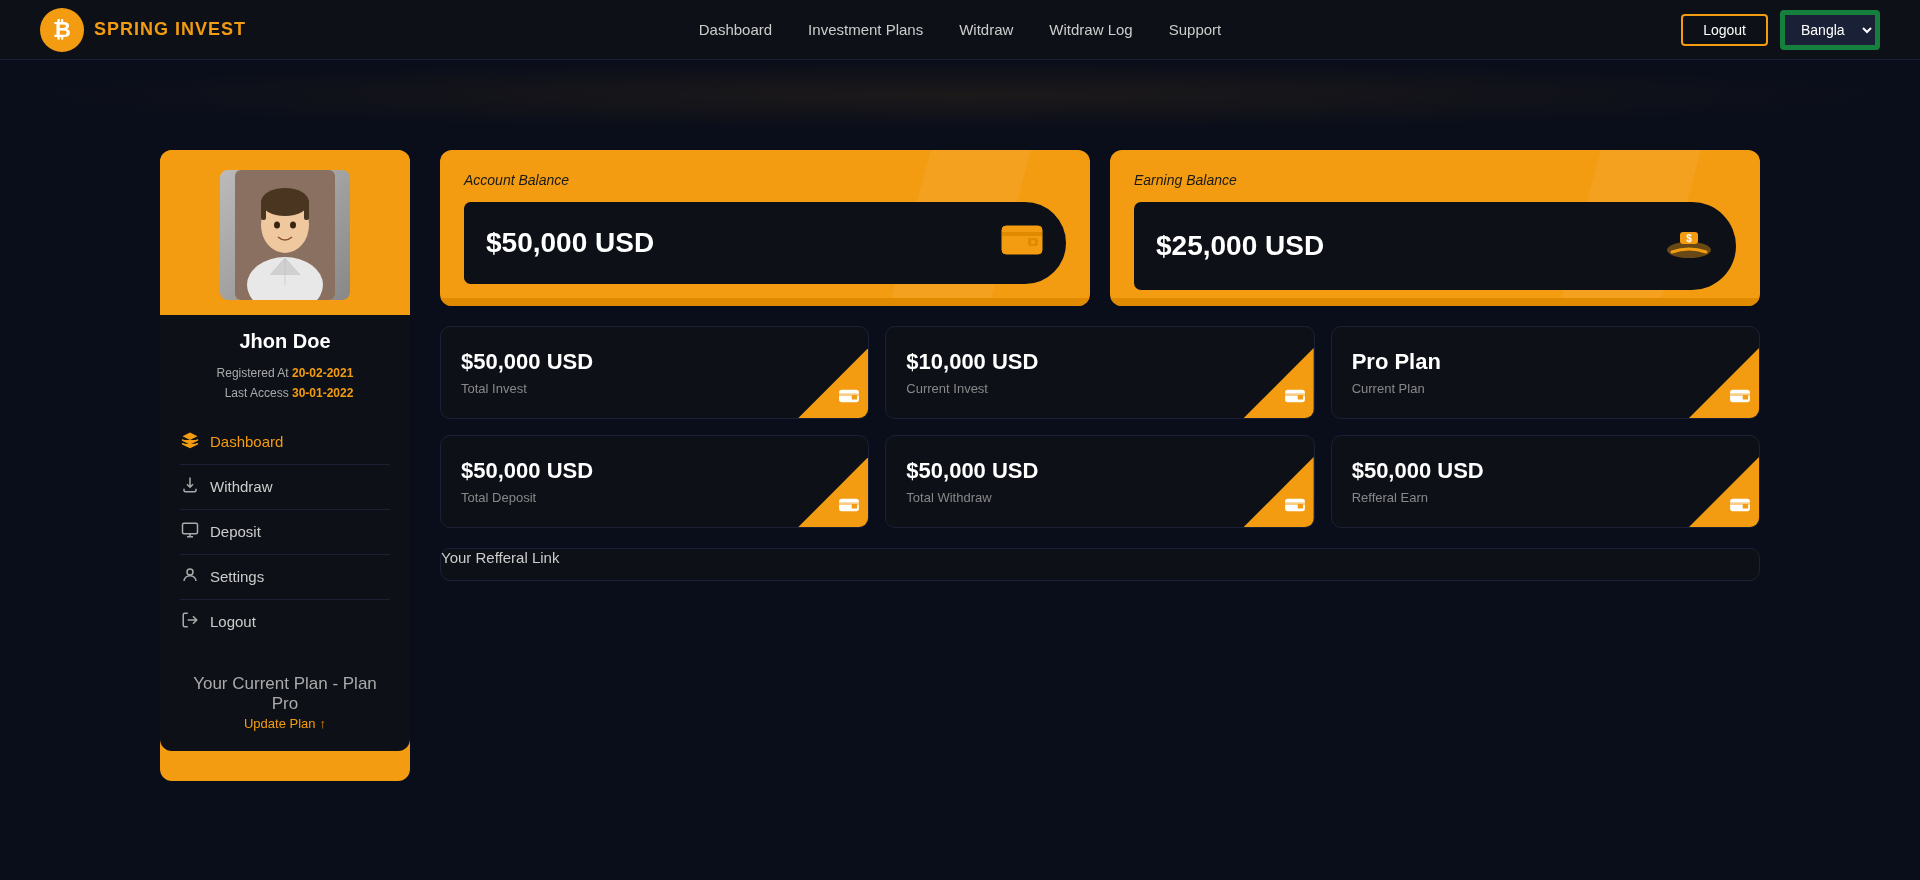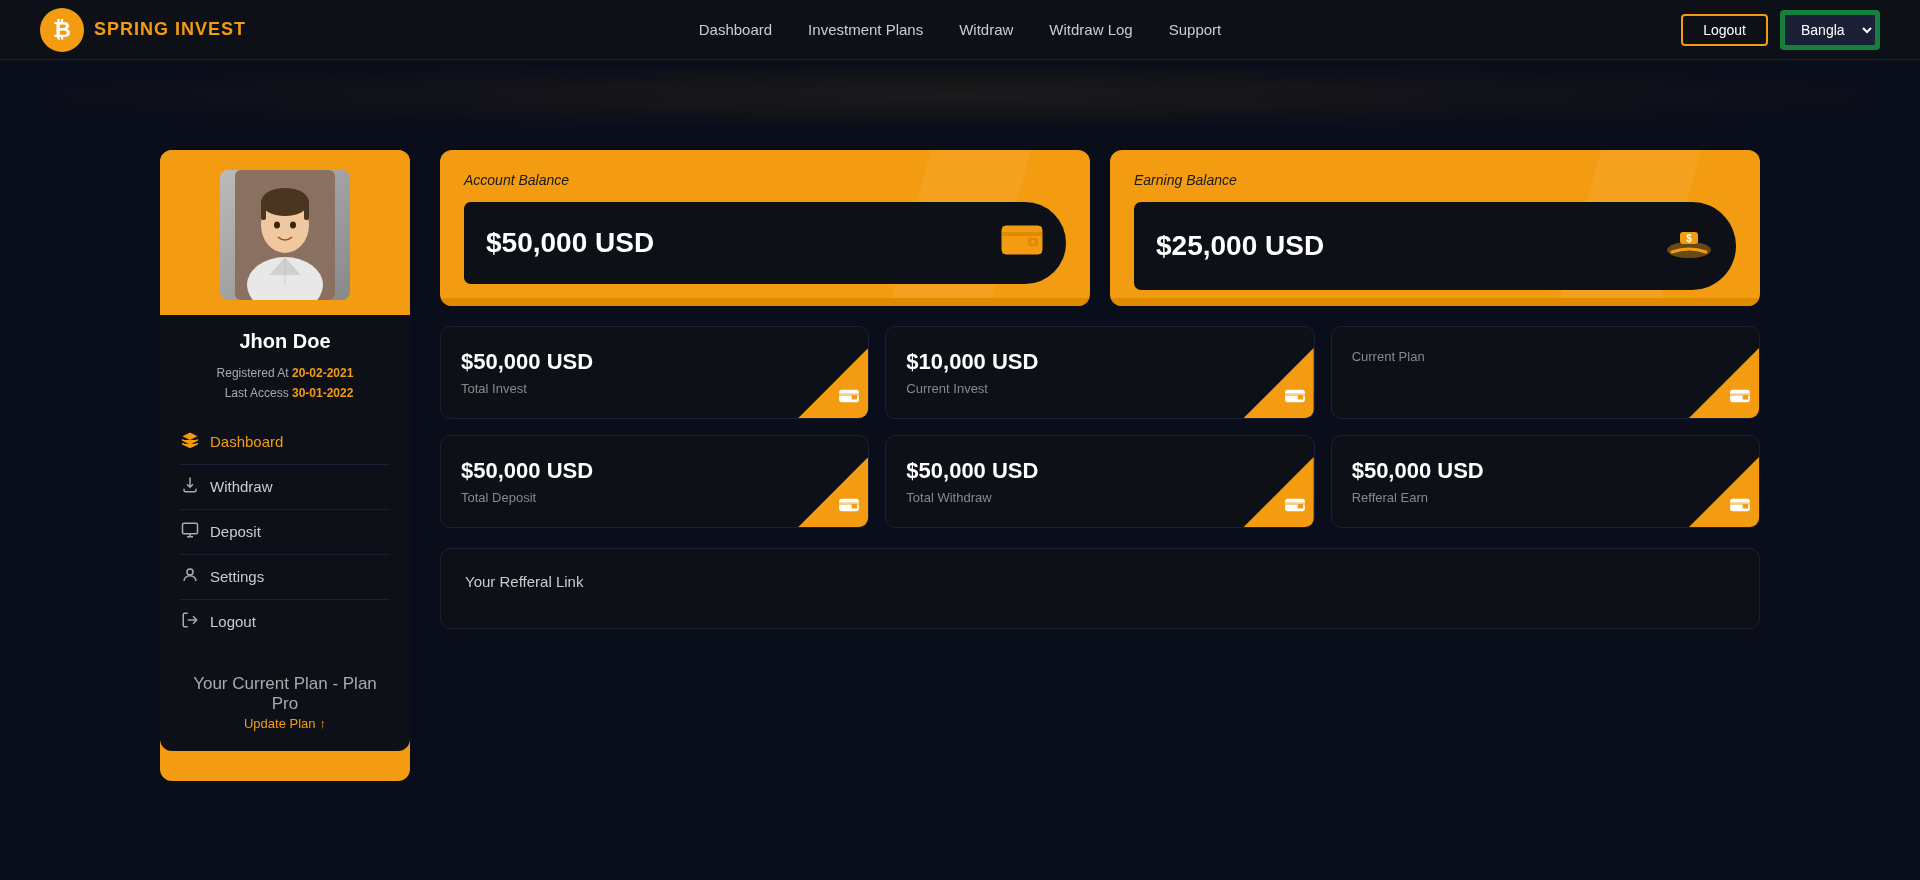--- a/index.html
+++ b/index.html
@@ -301,21 +301,20 @@
     }
     .stat-card-corner-icon {
       font-size: 18px;
       color: #fff;
     }
 
     
     .referral-section {
       background: #0d1117;
       border-radius: 10px;
-      padding: 24px;
       border: 1px solid #1a2035;
     }
     .referral-title {
       font-size: 15px;
       color: #ccc;
       margin-bottom: 14px;
     }
     .referral-link-row {
       display: flex;
       gap: 0;
@@ -520,20 +519,21 @@
           <span class="stat-card-corner-icon">
             <svg width="22" height="18" viewBox="0 0 24 20" fill="none">
               <rect x="1" y="3" width="22" height="14" rx="3" fill="white"></rect>
               <rect x="1" y="7" width="22" height="3" fill="#f39c12" opacity="0.5"></rect>
               <rect x="15" y="9" width="6" height="5" rx="1" fill="#f39c12"></rect>
             </svg>
           </span>
         </div>
       </div>
       <div class="stat-card">
+        <div class="stat-amount">Pro Plan</div>
         <div class="stat-label">Current Plan</div>
         <div class="stat-card-corner">
           <span class="stat-card-corner-icon">
             <svg width="22" height="18" viewBox="0 0 24 20" fill="none">
               <rect x="1" y="3" width="22" height="14" rx="3" fill="white"></rect>
               <rect x="1" y="7" width="22" height="3" fill="#f39c12" opacity="0.5"></rect>
               <rect x="15" y="9" width="6" height="5" rx="1" fill="#f39c12"></rect>
             </svg>
           </span>
         </div>

